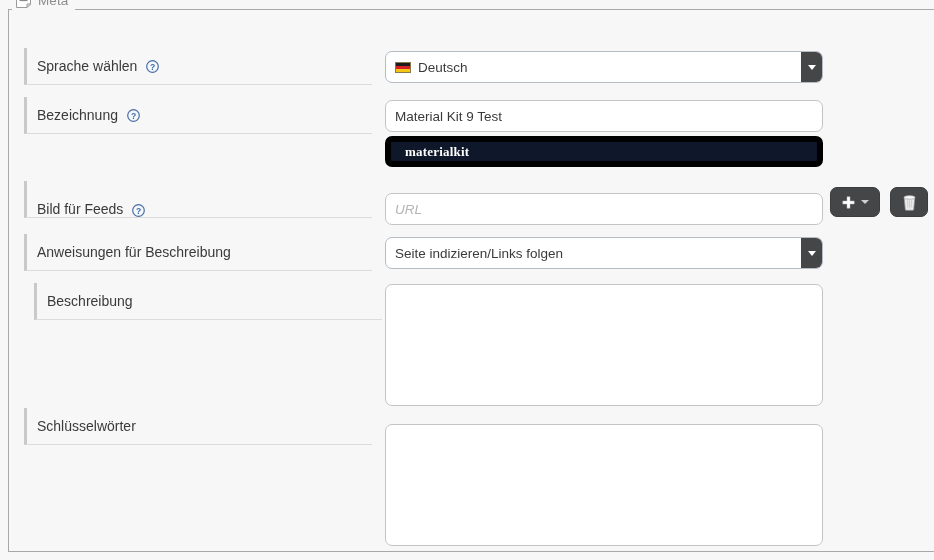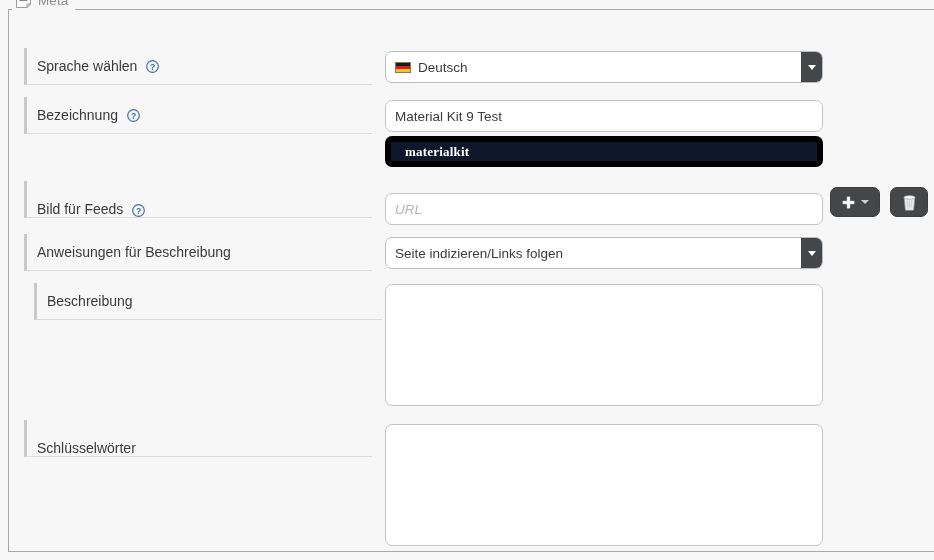--- a/index.html
+++ b/index.html
@@ -306,20 +306,20 @@
         <span class="caret-white"></span>
       </span>
     </div>
 
     <div class="label-box" style="left:12px; top:283px; width:348px;margin-left:22px;">
       <span class="label-text">Beschreibung</span>
     </div>
 
     <div class="field textarea" style="left:385px; top:284px; width:438px; height:122px;"></div>
 
-    <div class="label-box" style="left:24px; top:420px; width:348px;align-items:flex-end;">
+    <div class="label-box" style="left:24px; top:408px; width:348px;">
       <span class="label-text">Schlüsselwörter</span>
     </div>
 
     <div class="field textarea" style="left:385px; top:424px; width:438px; height:122px;"></div>
 
   </div>
 </div>
 
 </body></html>

